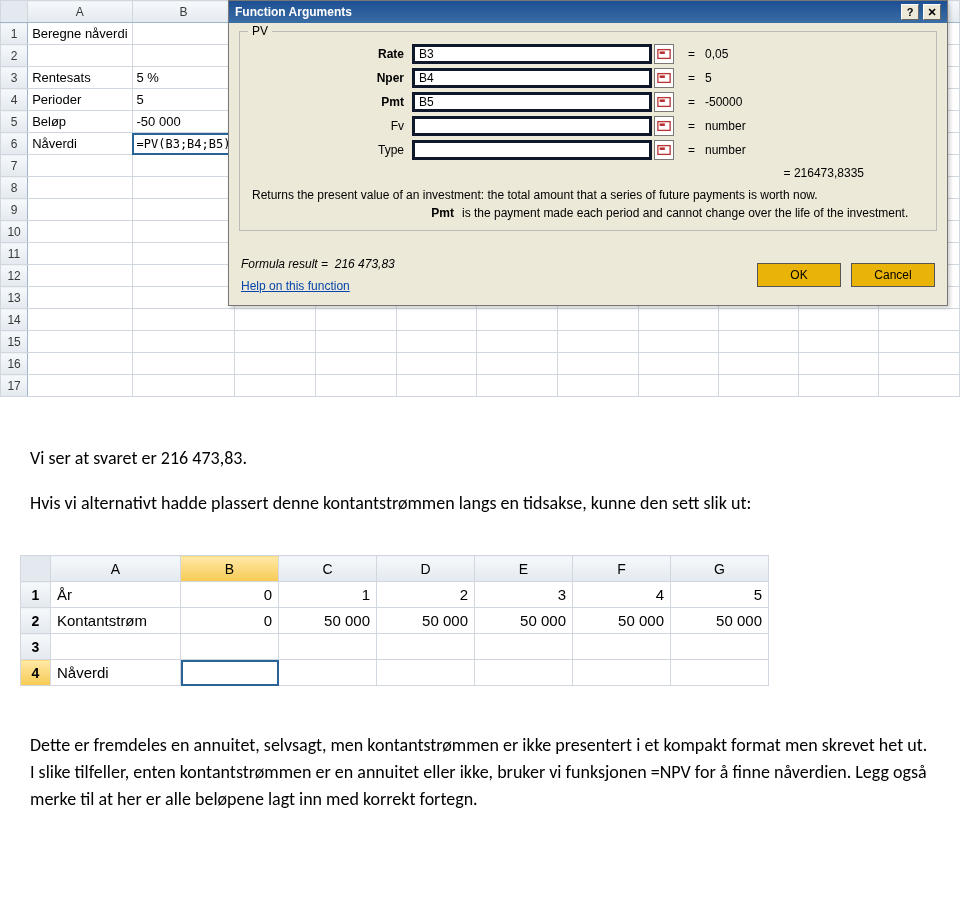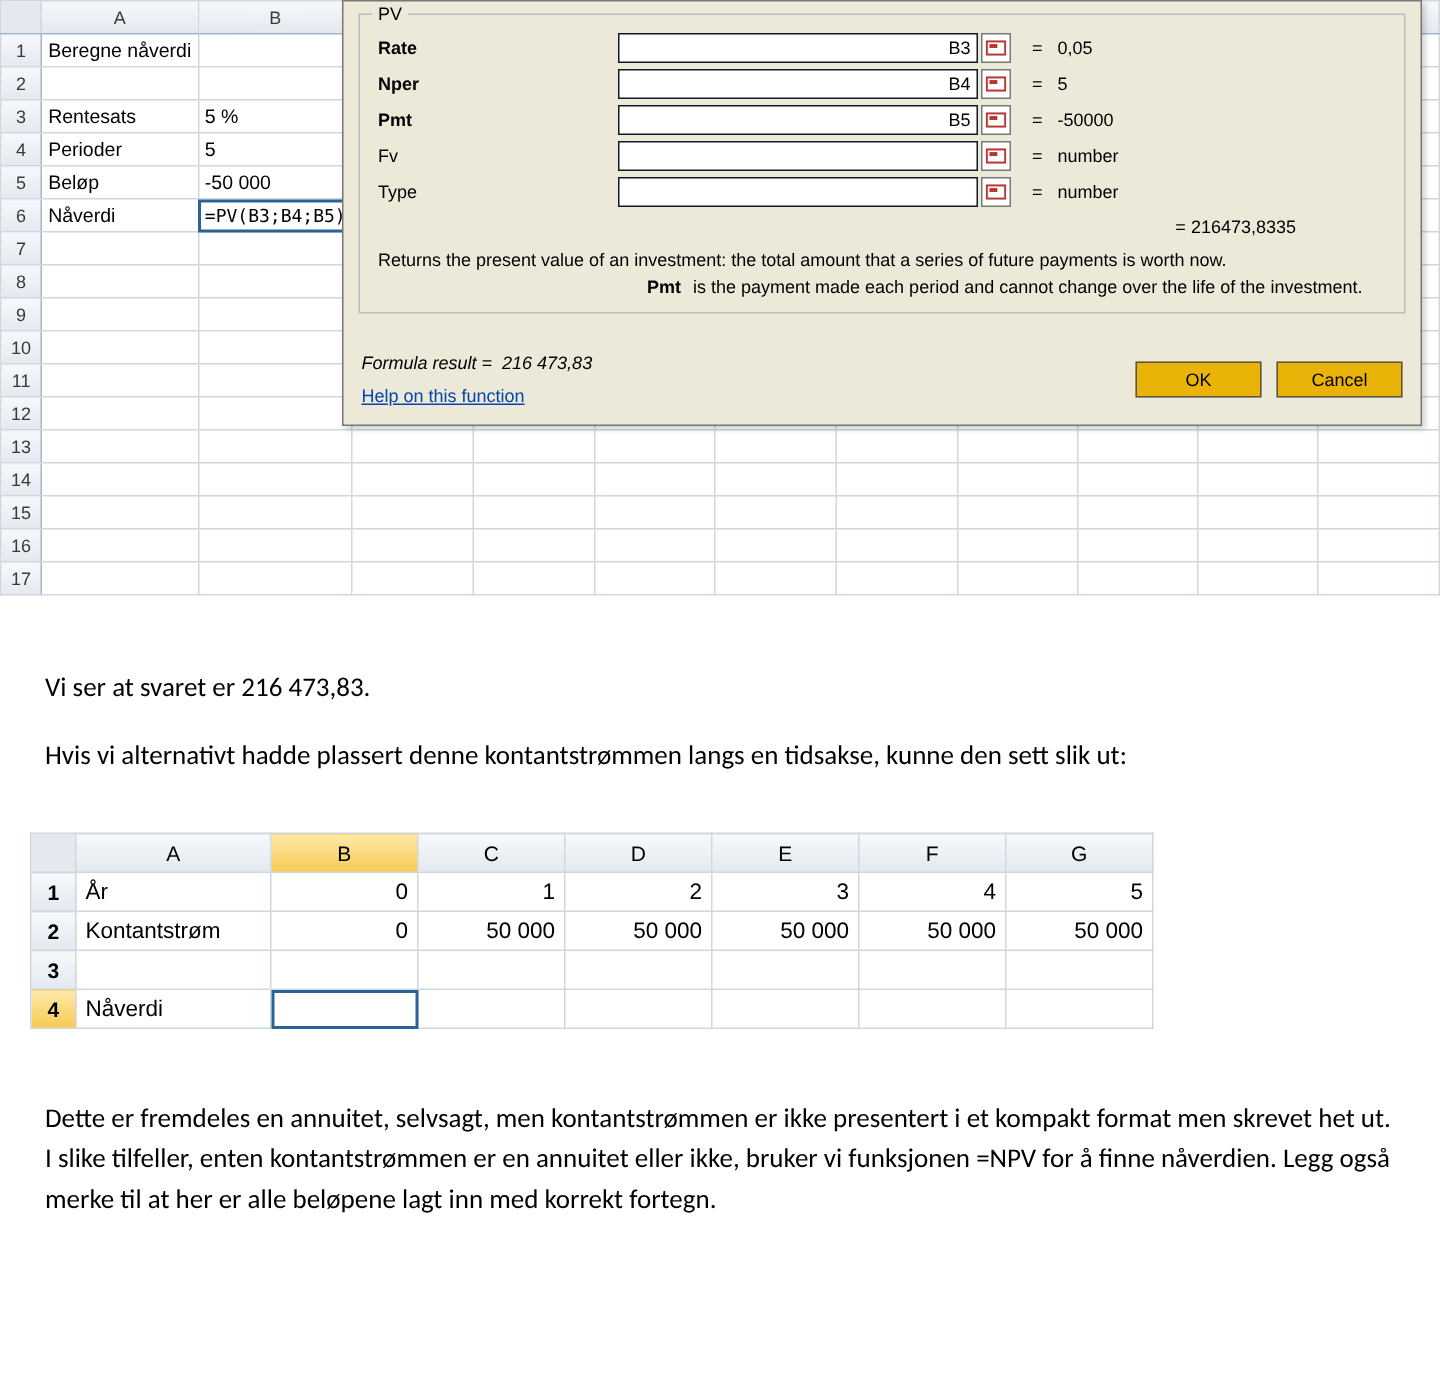--- a/index.html
+++ b/index.html
@@ -116,31 +116,31 @@
     padding: 0 4px;
     font-size: 12px;
   }
   .argrow {
     display: flex;
     align-items: center;
     margin: 4px 0;
   }
   .argrow .lbl {
     width: 160px;
+    text-align: right;
     padding-right: 8px;
   }
   .argrow .lbl.bold { font-weight: bold; }
   .argrow input[type="text"] {
     width: 240px;
     height: 20px;
-    border: 1px solid #0f172a;
+    border: 3px solid #0f172a;
     background: #fff;
     padding: 0 4px;
     font-size: 12px;
-    text-align: right;
   }
   .refedit {
     width: 20px; height: 20px;
     border: 1px solid #7a7a7a;
     margin-left: 2px;
     background: #fff;
     display: inline-flex;
     align-items: center;
     justify-content: center;
     cursor: pointer;
@@ -509,20 +509,27 @@
           <td></td>
           <td></td>
           <td></td>
           <td></td>
           <td></td>
         </tr>
       </tbody>
   </table>
 
   <div class="dialog">
+    <div class="titlebar">
+      <span>Function Arguments</span>
+      <div class="btns">
+        <div class="btn">?</div>
+        <div class="btn">✕</div>
+      </div>
+    </div>
     <div class="groupbox">
       <div class="legend">PV</div>
       <div id="arg-rows">
           <div class="argrow">
             <div class="lbl bold">Rate</div>
             <input type="text" value="B3" style="">
             <span class="refedit">
               <svg viewBox="0 0 16 16">
                 <rect x="1" y="3" width="14" height="10" fill="none" stroke="#b33" stroke-width="1.5"></rect>
                 <rect x="3" y="5" width="6" height="3" fill="#b33"></rect>

